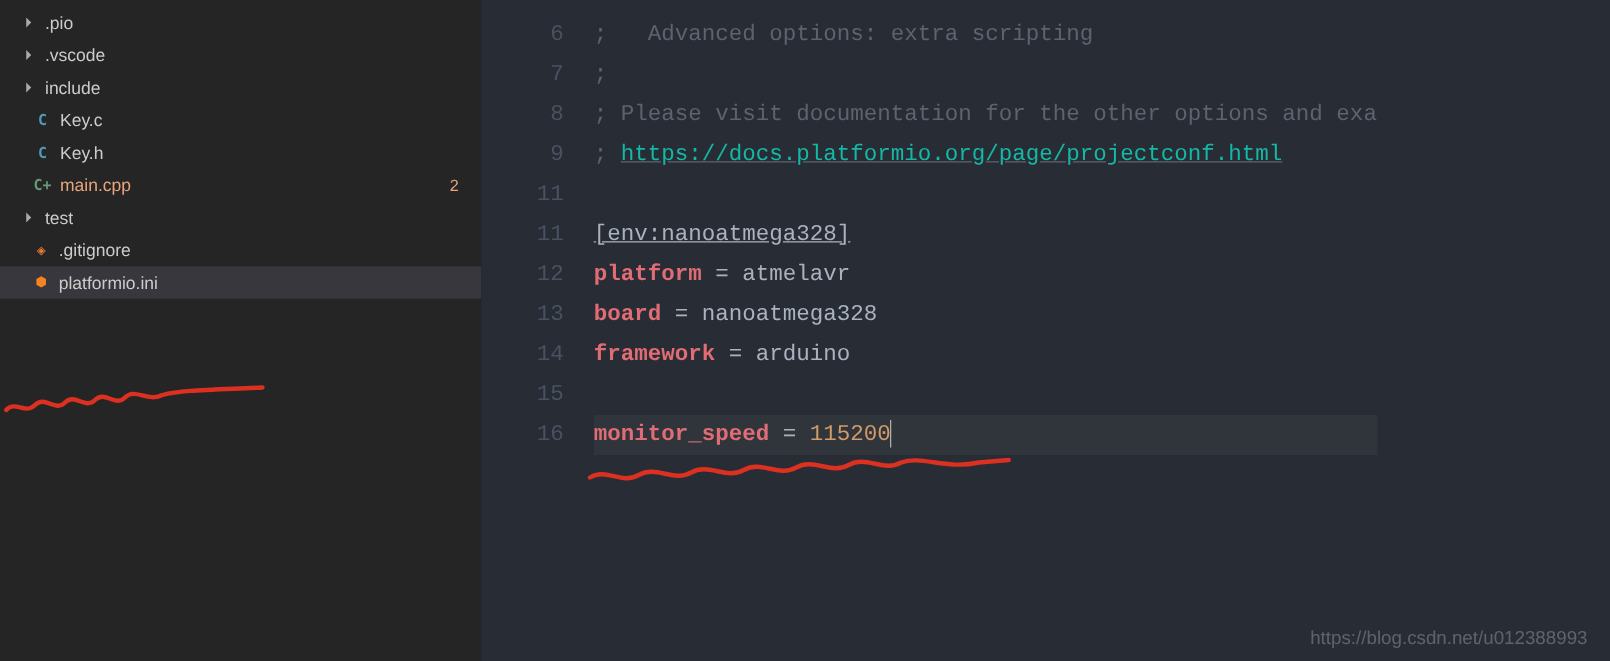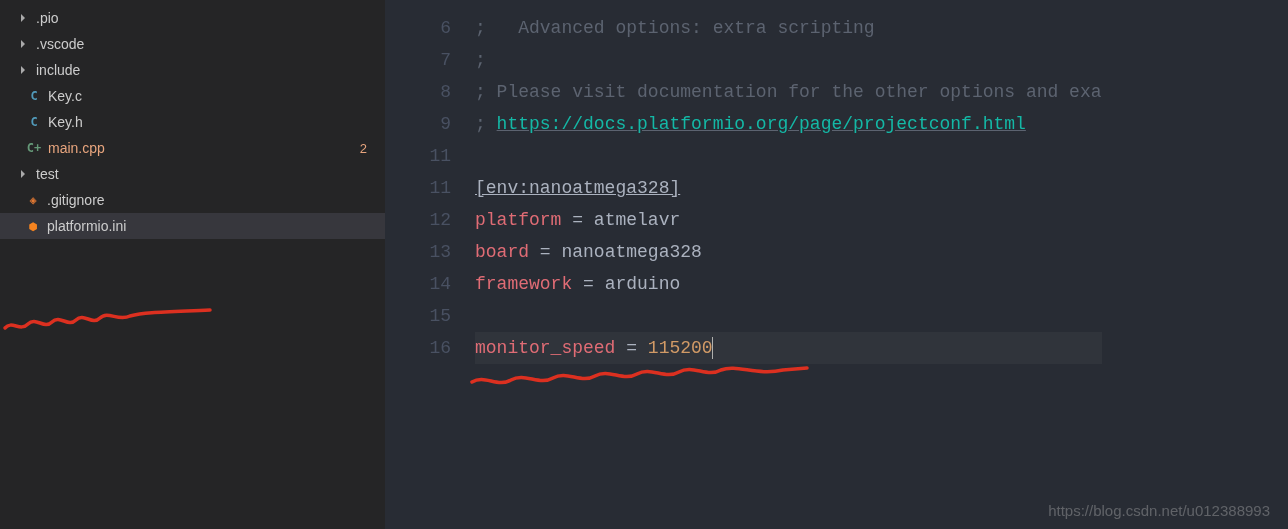--- a/index.html
+++ b/index.html
@@ -117,21 +117,21 @@
     .code-line.hl {
       background: rgba(255,255,255,0.04);
     }
     .comment { color: #5c6370; text-align: right; }
     .link { 
       color: #14b8a6; 
       text-decoration: underline;
       text-decoration-color: #5c6370;
     }
     .section { color: #abb2bf; text-decoration: underline; }
-    .key { color: #e06c75; }
+    .key { color: #e06c75; font-weight: bold; }
     .equals { color: #abb2bf; }
     .value { color: #abb2bf; }
     .number { color: #d19a66; }
     .cursor {
       display: inline-block;
       width: 1px;
       height: 22px;
       background: #aeafad;
       vertical-align: middle;
       margin-left: -1px;

